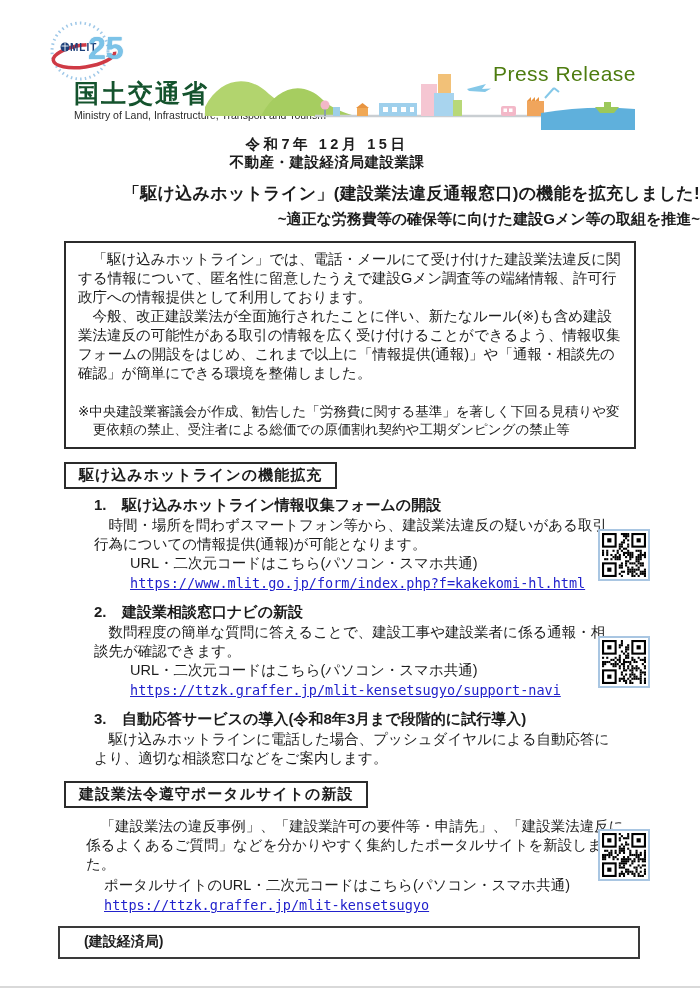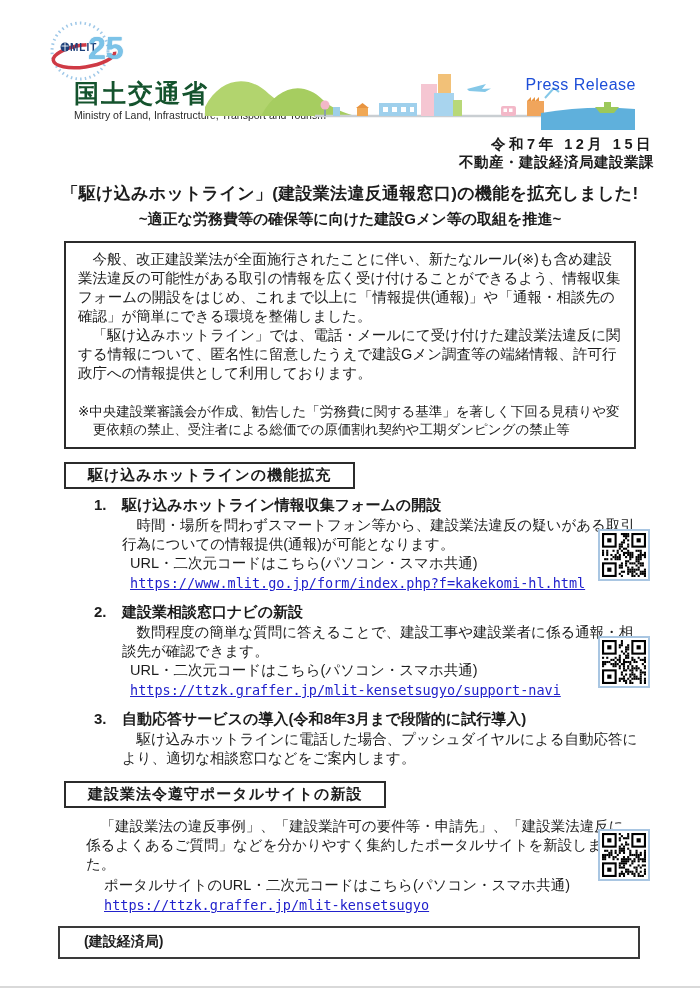--- a/index.html
+++ b/index.html
@@ -10,48 +10,48 @@
   
   .header{position:relative;height:132px}
   .logo-badge{position:absolute;left:48px;top:20px;width:78px;height:66px}
   .badge-mlit{position:absolute;left:22px;top:22px;font-size:10px;font-weight:bold;color:var(--logo_navy,#1b3e78);letter-spacing:1px}
   .badge-25{position:absolute;left:40px;top:10px;font-size:32px;font-weight:bold;color:var(--logo_lightblue,#7cc3e8);
             text-shadow:0 0 1px #4a9fd0}
   .ministry{position:absolute;left:74px;top:80px}
   .ministry-ja{font-size:25px;font-weight:bold;color:#14532d;letter-spacing:2px;line-height:26px}
   .ministry-en{font-size:10.5px;color:#2a2a2a;margin-top:3px;white-space:nowrap}
   .skyline{position:absolute;left:205px;top:58px;width:430px;height:72px}
-  .press-release{position:absolute;right:64px;top:76px;font-size:16px;color:#1d4ed8;letter-spacing:0.5px}
-
-  
-  .meta{margin-top:4px;text-align:right;padding-right:46px;font-weight:bold}
+  .press-release{position:absolute;right:64px;top:62px;font-size:21px;color:#4d7c0f;letter-spacing:0.5px}
+
+  
+  .meta{margin-top:4px;text-align:center;padding-right:46px;font-weight:bold}
   .meta-date{font-size:14.5px;letter-spacing:3.5px;line-height:17px}
   .meta-dept{font-size:14.5px;letter-spacing:0.5px;line-height:17px;margin-top:1px}
 
   
-  .title{margin-top:12px;text-align:center}
+  .title{margin-top:12px;text-align:right}
   .title-main{font-size:17px;font-weight:bold;line-height:22px;letter-spacing:0.3px}
   .title-sub{font-size:15px;font-weight:bold;line-height:20px;margin-top:4px}
 
   
   .summary{width:572px;margin:12px 0 0 64px;border:2px solid #2b2b2b;padding:7px 12px 8px}
   .summary p{font-size:14.5px;line-height:19px;text-indent:1em}
   .summary .note{margin-top:20px;font-size:13.5px;line-height:18px;padding-left:1.1em;text-indent:-1.1em}
 
   
-  .sec-head{display:inline-block;margin:13px 0 0 64px;border:2px solid #2b2b2b;padding:2px 22px;
+  .sec-head{display:inline-block;margin:13px 0 0 64px;border:2px solid #2b2b2b;padding:2px 13px;
             font-size:15px;font-weight:bold;letter-spacing:1px}
 
   
   .items{margin-left:94px;width:546px}
   .item{position:relative}
   .i1{margin-top:6px}.i2{margin-top:9px}.i3{margin-top:9px}
   .item-title{display:flex;font-size:15px;font-weight:bold;line-height:19px}
   .item-num{width:28px;flex:none}
-  .item-body{margin-left:28px;margin-top:2px;width:518px;font-size:14.5px;line-height:19px;text-indent:1em}
+  .item-body{margin-top:2px;width:518px;font-size:14.5px;line-height:19px;text-indent:1em}
   .url-label{margin-left:36px;font-size:14.5px;line-height:19px}
   .url-line{margin-left:36px;line-height:20px}
   a.doc-link{color:var(--link,#2222cc);text-decoration:underline;
              font-family:"DejaVu Sans Mono","Liberation Mono",monospace;font-size:13.5px}
   .qr{position:absolute;right:-10px;top:34px;width:52px;height:52px;border:2px solid var(--qr_border,#a9c6e2);
       background:#fff;padding:2px}
   .qr svg{display:block}
 
   
   .portal{position:relative;margin:9px 0 0 86px;width:556px}
@@ -128,22 +128,22 @@
     <div class="meta-date">令和7年 12月 15日</div>
     <div class="meta-dept">不動産・建設経済局建設業課</div>
   </div>
 
   <div class="title">
     <div class="title-main">「駆け込みホットライン」(建設業法違反通報窓口)の機能を拡充しました!</div>
     <div class="title-sub">~適正な労務費等の確保等に向けた建設Gメン等の取組を推進~</div>
   </div>
 
   <div class="summary">
+    <p>「駆け込みホットライン」では、電話・メールにて受け付けた建設業法違反に関する情報について、匿名性に留意したうえで建設Gメン調査等の端緒情報、許可行政庁への情報提供として利用しております。</p>
     <p>今般、改正建設業法が全面施行されたことに伴い、新たなルール(※)も含め建設業法違反の可能性がある取引の情報を広く受け付けることができるよう、情報収集フォームの開設をはじめ、これまで以上に「情報提供(通報)」や「通報・相談先の確認」が簡単にできる環境を整備しました。</p>
-    <p>「駆け込みホットライン」では、電話・メールにて受け付けた建設業法違反に関する情報について、匿名性に留意したうえで建設Gメン調査等の端緒情報、許可行政庁への情報提供として利用しております。</p>
     <div class="note">※中央建設業審議会が作成、勧告した「労務費に関する基準」を著しく下回る見積りや変更依頼の禁止、受注者による総価での原価割れ契約や工期ダンピングの禁止等</div>
   </div>
 
   <div><span class="sec-head">駆け込みホットラインの機能拡充</span></div>
 
   <div class="items">
 
     <div class="item i1">
       <div class="item-title">
         <span class="item-num">1.</span>

